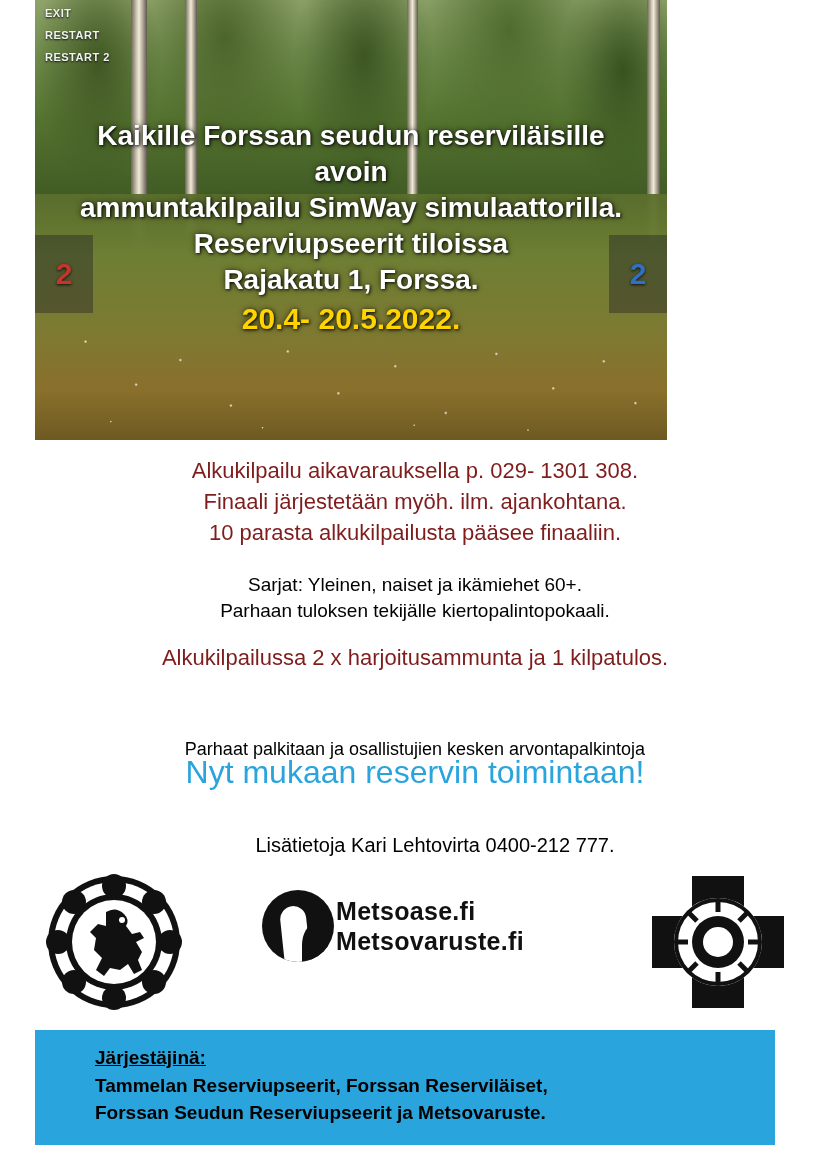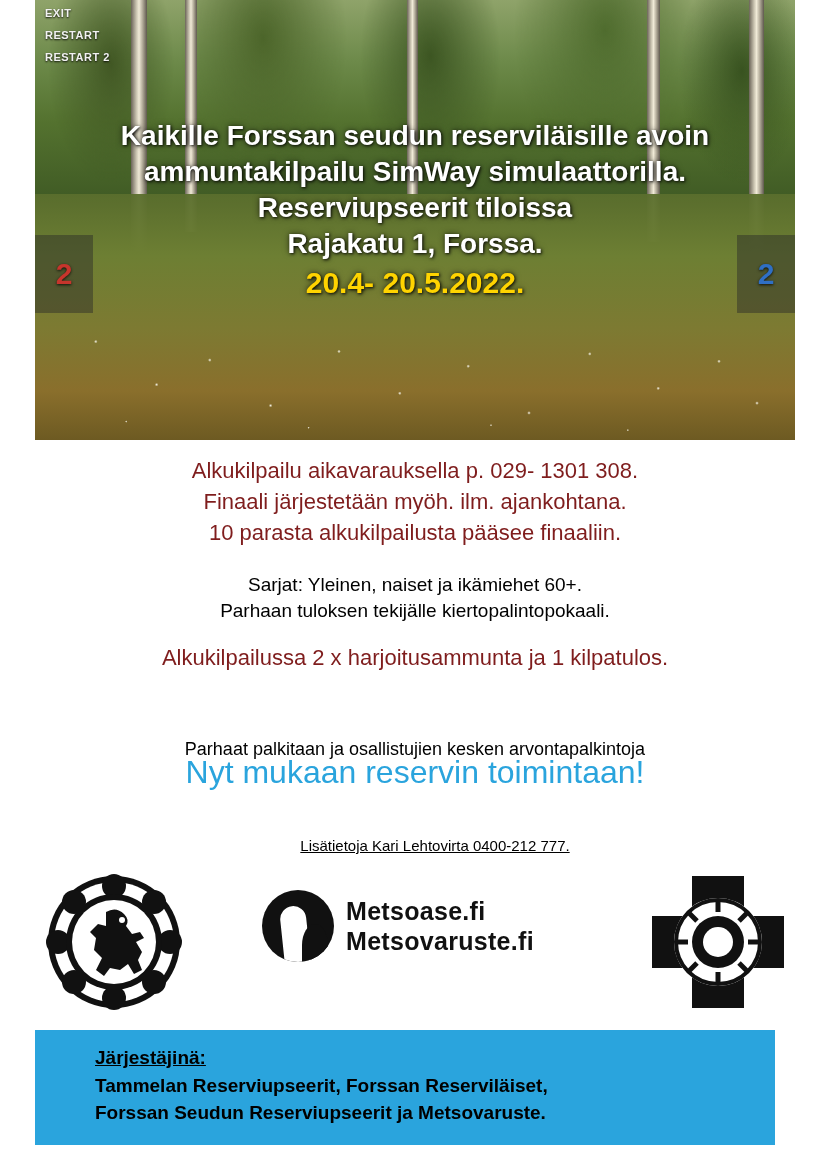--- a/index.html
+++ b/index.html
@@ -14,21 +14,21 @@
     color: #000000;
     position: relative;
     overflow: hidden;
   }
 
   
   .hero {
     position: absolute;
     left: 35px;
     top: 0px;
-    width: 760px;
+    width: 632px;
     height: 440px;
     overflow: hidden;
     background: #3d4a2a;
   }
   .hero-sky {
     position: absolute;
     left: 0; top: 0; width: 100%; height: 46%;
     background:
       linear-gradient(180deg, #8fa36a 0%, #6d8a4a 30%, #54722f 60%, #3f5a24 100%);
   }
@@ -161,24 +161,23 @@
     line-height: 22px;
     color: #000;
     margin-top: 40px;
   }
   .line-slogan {
     font-size: 32px;
     line-height: 40px;
     color: #2aa4dd;
   }
   .line-contact {
-    font-size: 15px;
+    font-size: 20px;
     line-height: 27px;
     color: #000;
-    text-decoration: underline;
     margin-left: 40px;
   }
 
   
   .logos {
     position: absolute;
     left: 0; right: 0;
     top: 872px;
     height: 140px;
   }
@@ -188,21 +187,21 @@
     top: 0px;
     width: 140px;
     height: 140px;
   }
   .logo-metso {
     position: absolute;
     left: 262px;
     top: 18px;
     display: flex;
     align-items: center;
-    gap: 12px;
+    gap: 2px;
   }
   .metso-circle {
     width: 72px;
     height: 72px;
     border-radius: 50%;
     background: #111;
     position: relative;
     overflow: hidden;
     flex: none;
   }

